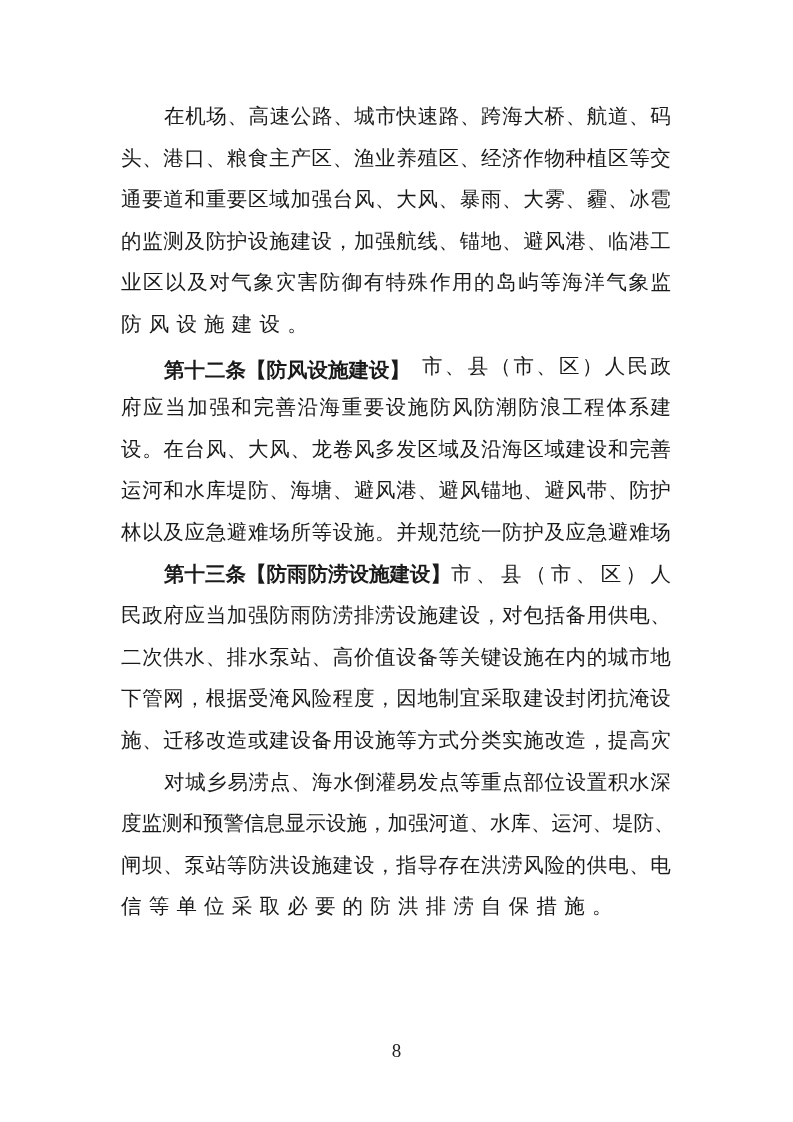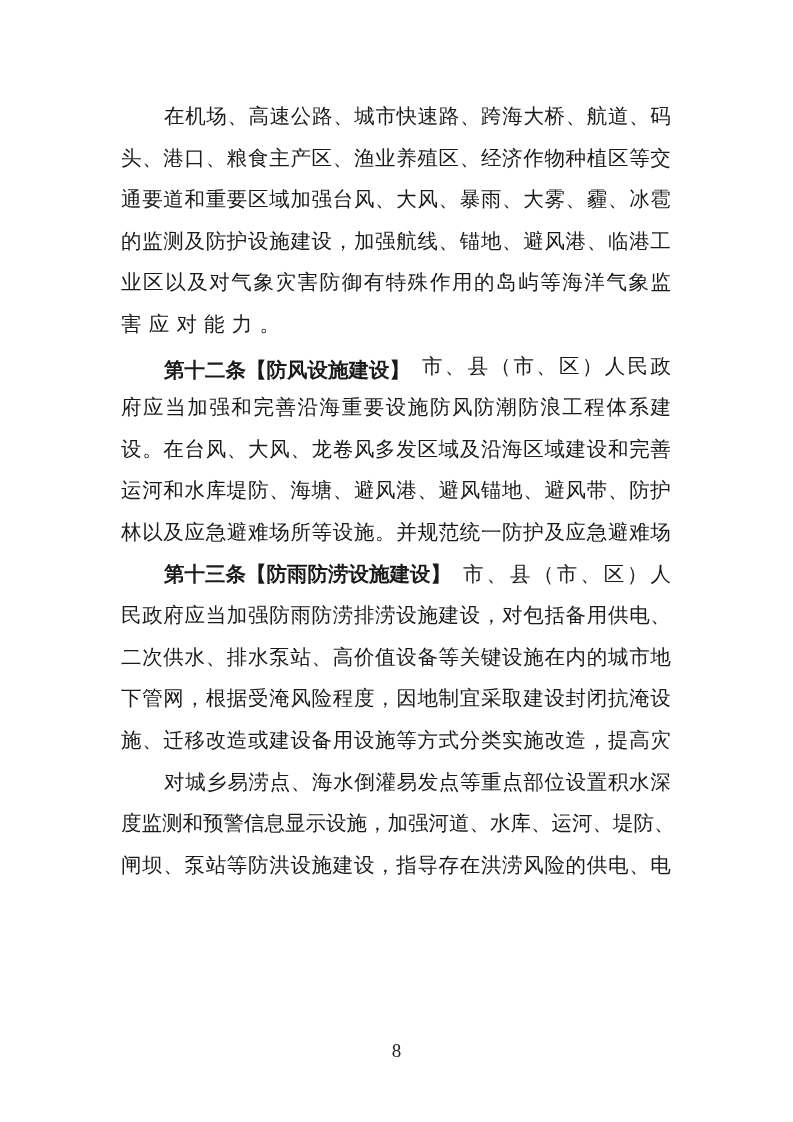--- a/index.html
+++ b/index.html
@@ -161,21 +161,21 @@
           <span class="ch">的</span>
           <span class="ch">岛</span>
           <span class="ch">屿</span>
           <span class="ch">等</span>
           <span class="ch">海</span>
           <span class="ch">洋</span>
           <span class="ch">气</span>
           <span class="ch">象</span>
           <span class="ch">监</span>
         </div>
-        <div class="line last">害应对能力。</div>
+        <div class="line last">防风设施建设。</div>
       </div>
       <div>
         <div class="line indent">
           <span class="bold" style="margin-right: 12px; margin-top: 8px;">第十二条【防风设施建设】</span>
           <span style="flex: 1 1 0%; display: flex; justify-content: space-between;">
             <span class="ch">市</span>
             <span class="ch">、</span>
             <span class="ch">县</span>
             <span class="ch">（</span>
             <span class="ch">市</span>
@@ -294,21 +294,21 @@
           <span class="ch">及</span>
           <span class="ch">应</span>
           <span class="ch">急</span>
           <span class="ch">避</span>
           <span class="ch">难</span>
           <span class="ch">场</span>
         </div>
       </div>
       <div>
         <div class="line indent">
-          <span class="bold" style="margin-right: 12px;">第十三条【防雨防涝设施建设】</span>
+          <span class="bold" style="">第十三条【防雨防涝设施建设】</span>
           <span style="flex: 1 1 0%; display: flex; justify-content: space-between;">
             <span class="ch">市</span>
             <span class="ch">、</span>
             <span class="ch">县</span>
             <span class="ch">（</span>
             <span class="ch">市</span>
             <span class="ch">、</span>
             <span class="ch">区</span>
             <span class="ch">）</span>
             <span class="ch">人</span>
@@ -504,16 +504,17 @@
           <span class="ch">洪</span>
           <span class="ch">涝</span>
           <span class="ch">风</span>
           <span class="ch">险</span>
           <span class="ch">的</span>
           <span class="ch">供</span>
           <span class="ch">电</span>
           <span class="ch">、</span>
           <span class="ch">电</span>
         </div>
+        <div class="line last">信等单位采取必要的防洪排涝自保措施。</div>
       </div>
     </div>
   <div class="page-number">8</div>
 </div>
 
 </body></html>

